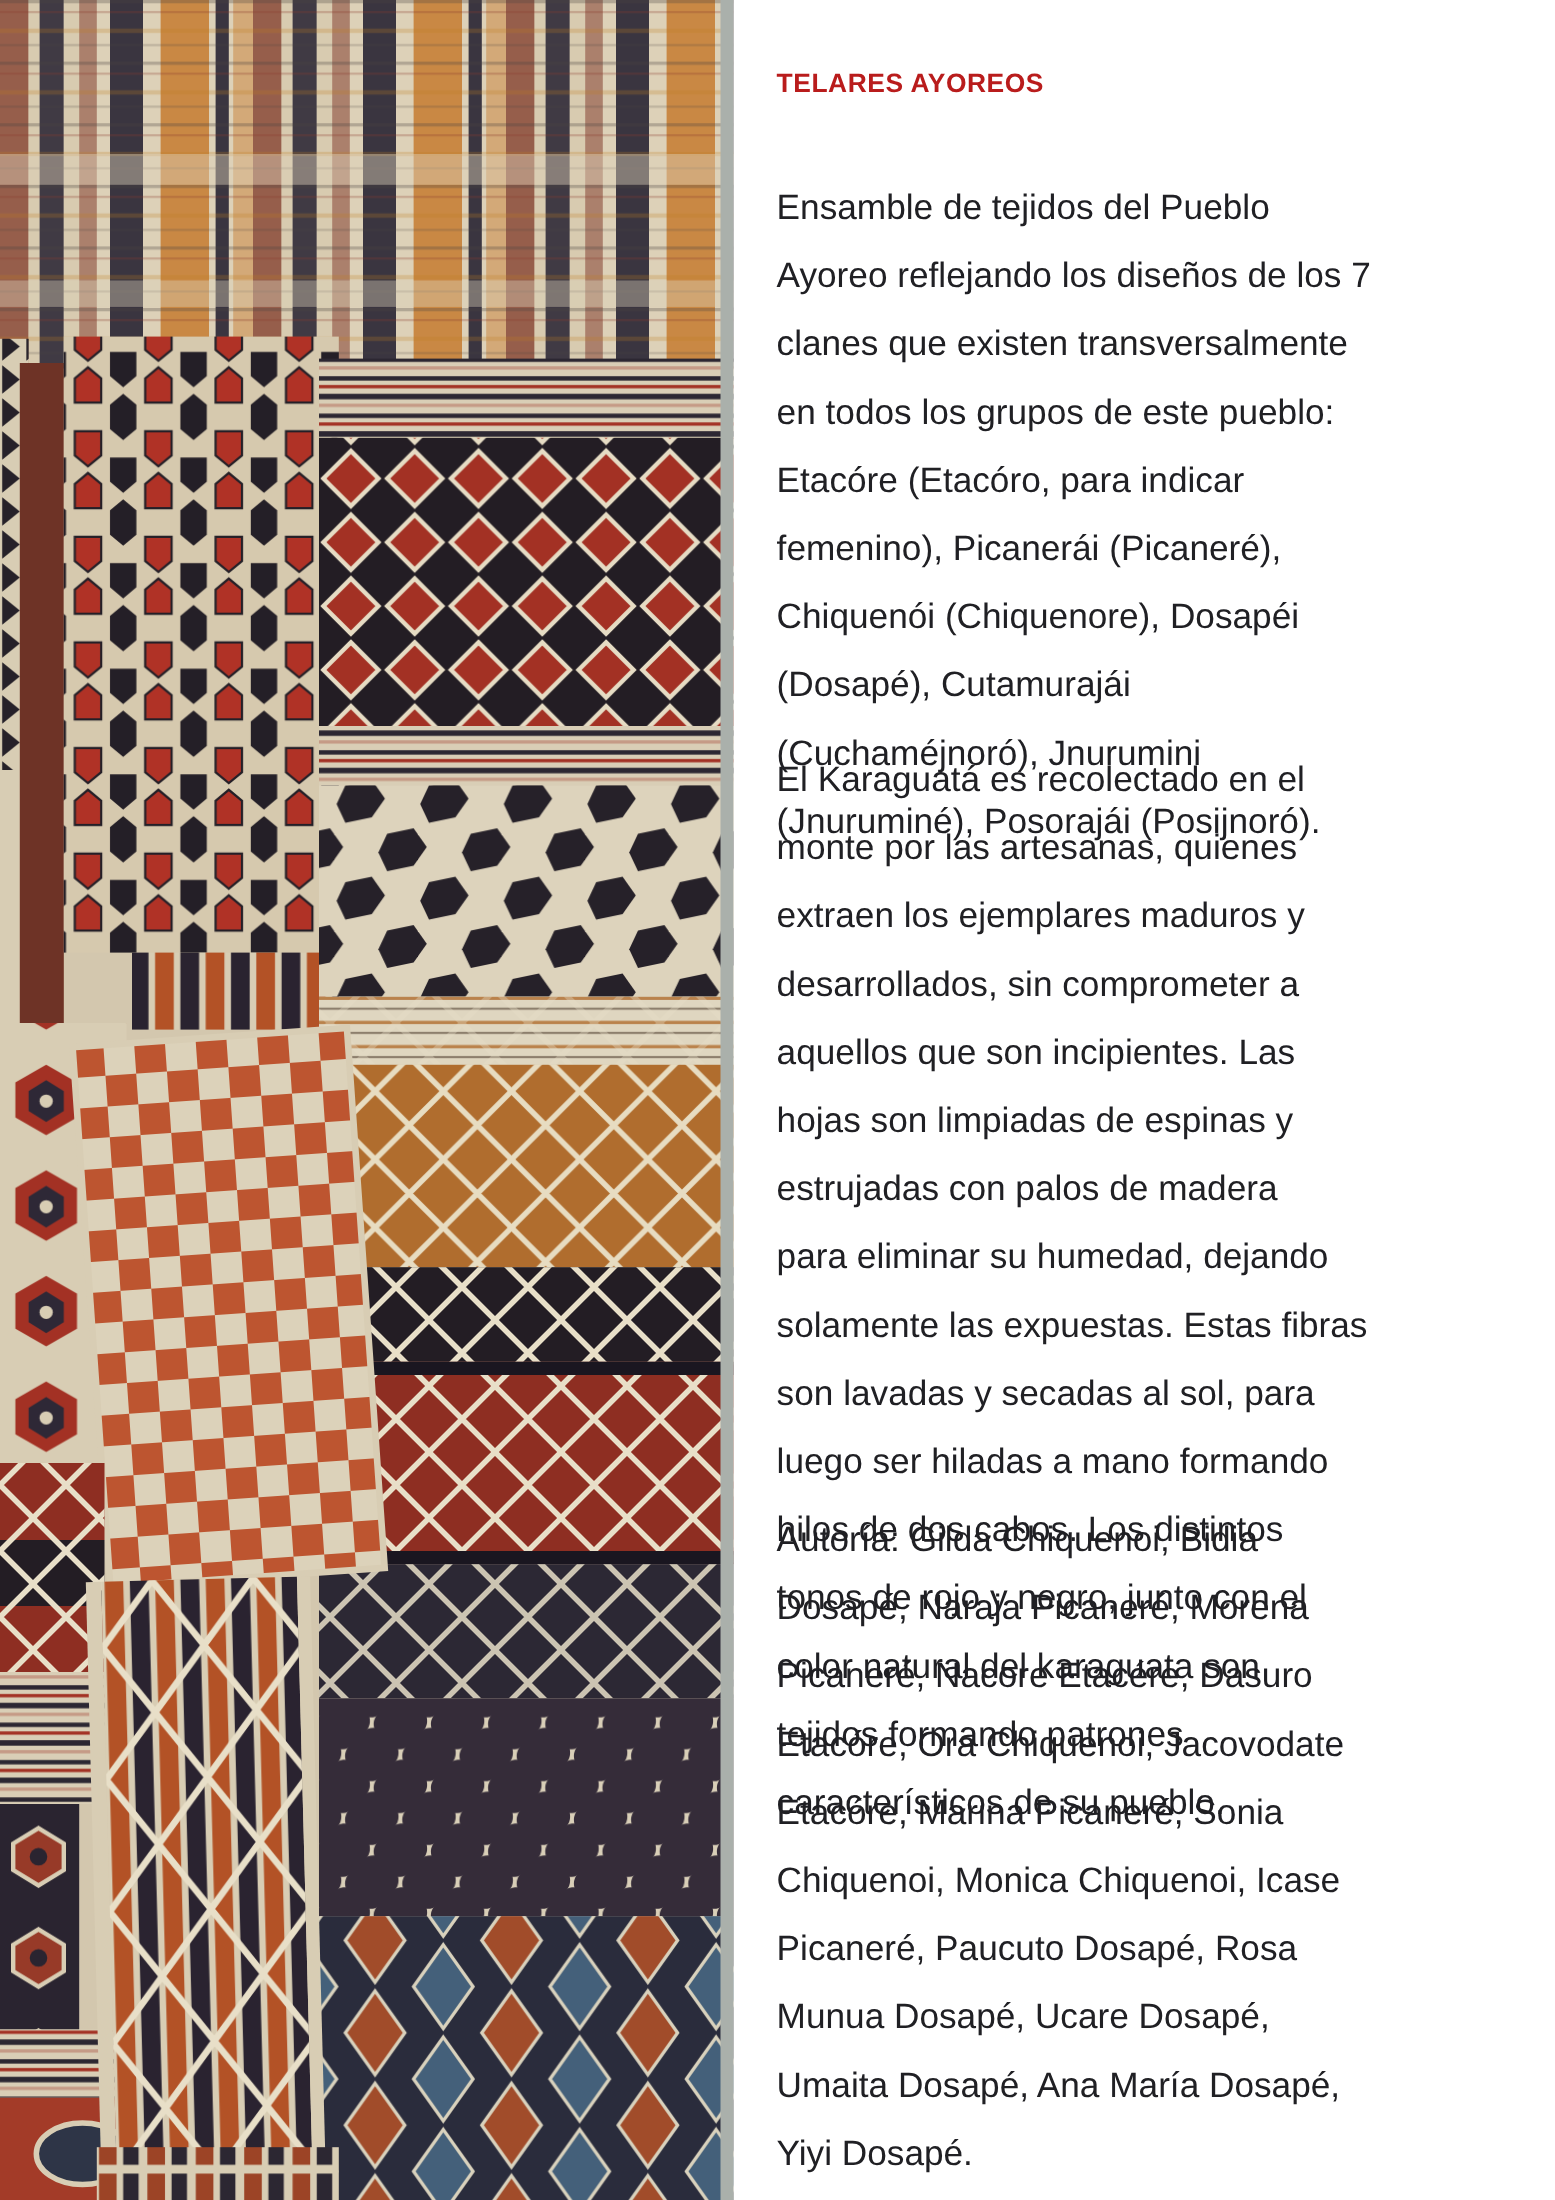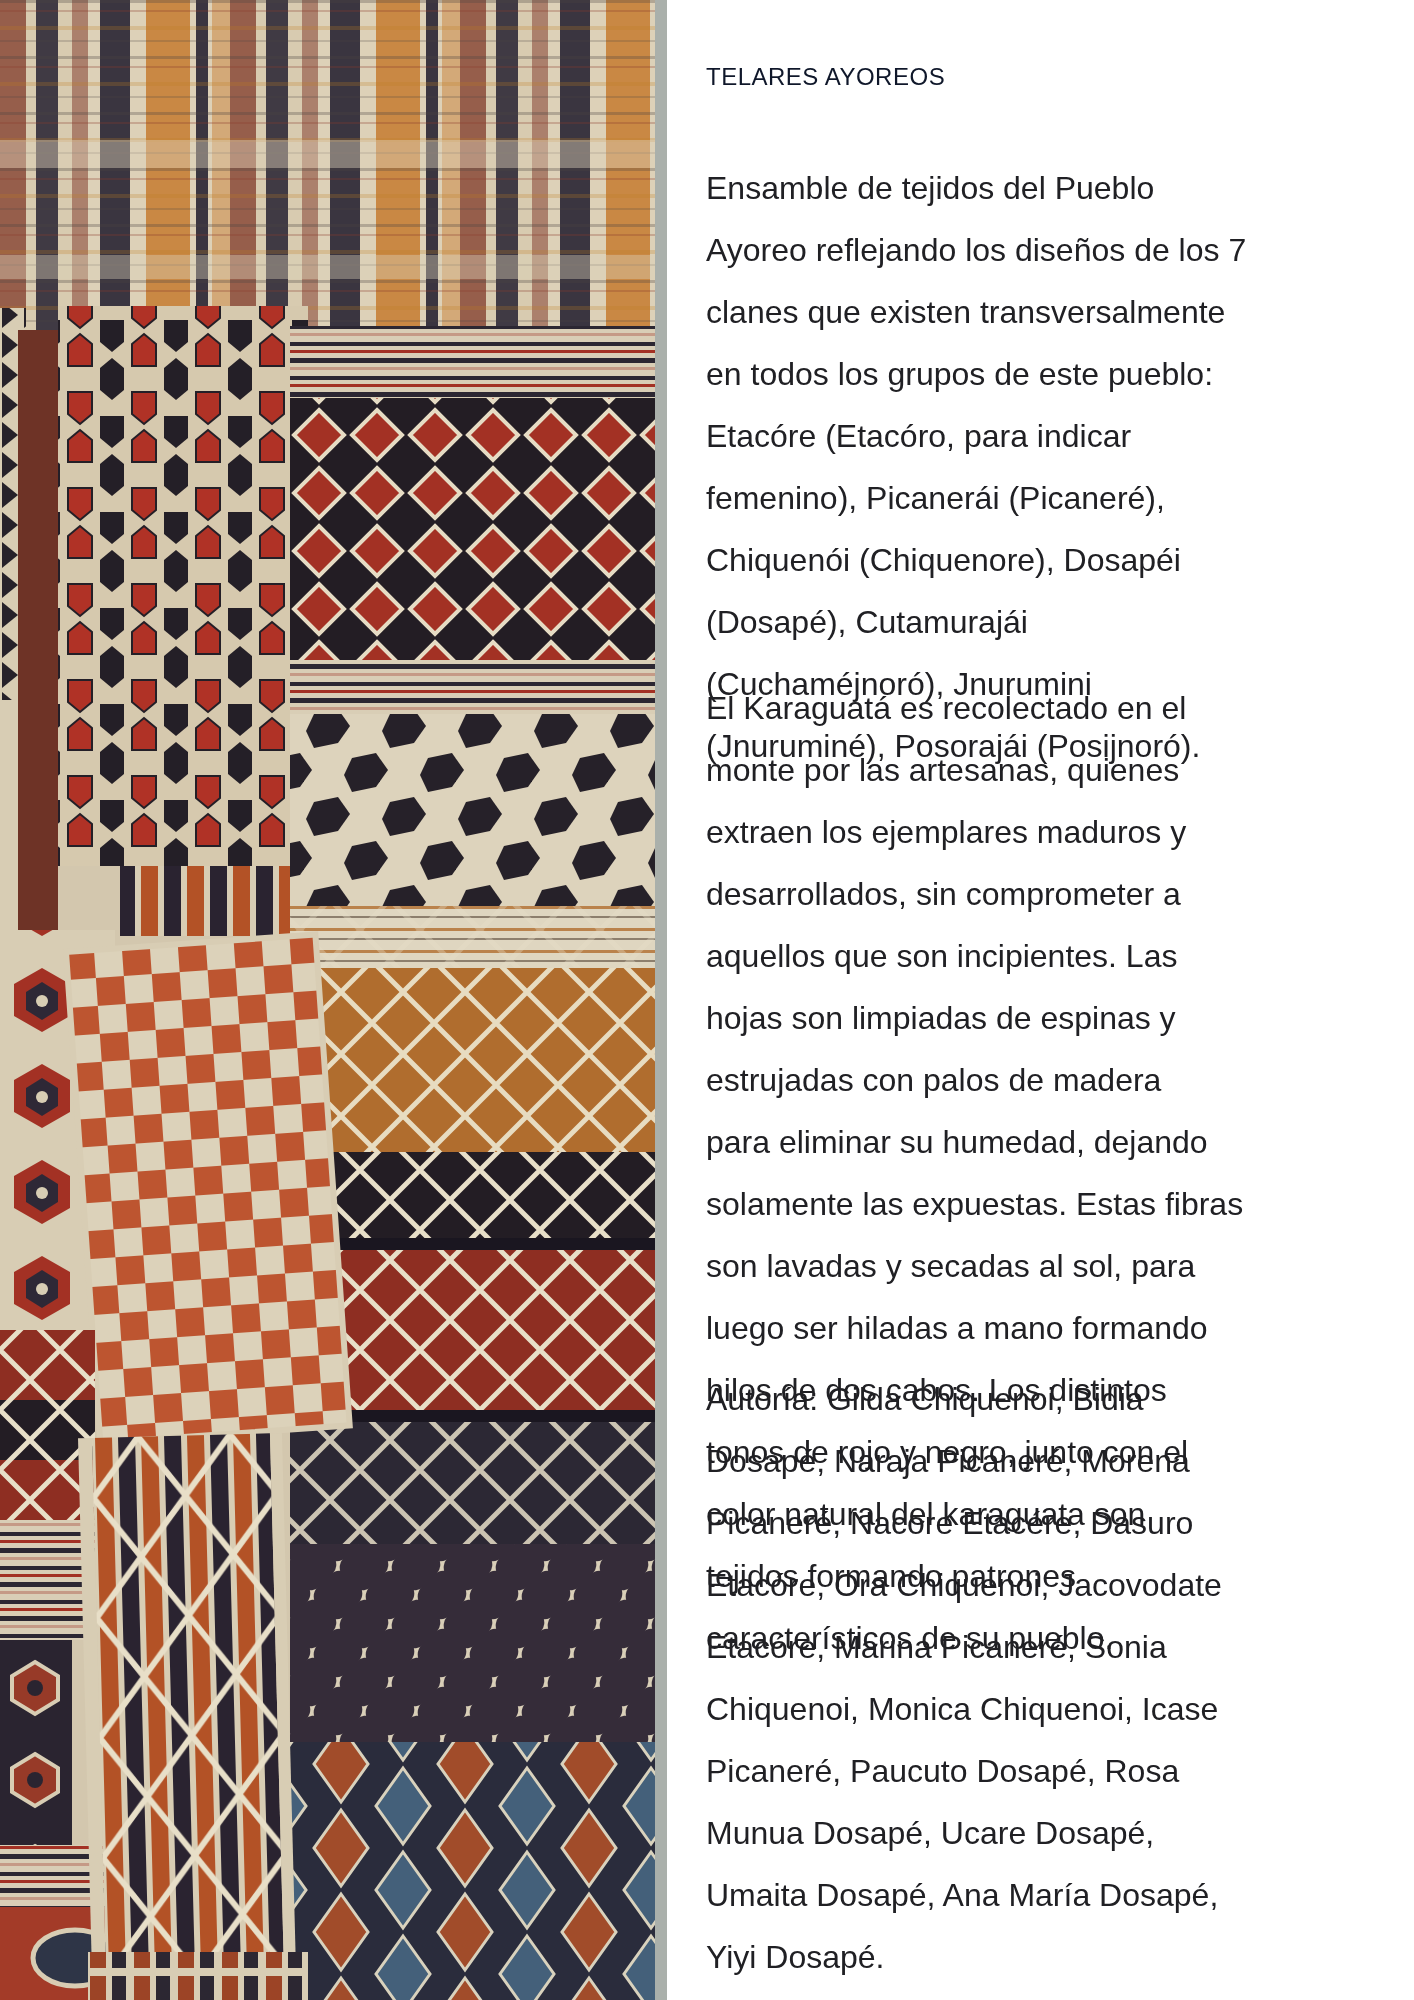--- a/index.html
+++ b/index.html
@@ -11,21 +11,21 @@
   .photo{
     position:absolute;left:0;top:0;width:667px;height:2000px;overflow:hidden;
   }
   .photo svg{display:block;}
   .text-pane{
     position:absolute;left:667px;top:0;width:747px;height:2000px;background:#ffffff;
   }
   .doc-title{
     position:absolute;left:39px;top:60px;width:660px;
     font-size:24px;line-height:34px;letter-spacing:.5px;
-    color:#0f172a;font-weight:400;
+    color:#b91c1c;font-weight:700;
   }
   .para{
     position:absolute;left:39px;width:672px;
     font-size:32px;line-height:62px;color:#202024;
     white-space:pre-line;font-weight:400;
   }
   .para.p1{top:157px;}
   .para.p2{top:677px;}
   .para.p3{top:1368px;}
 </style>

